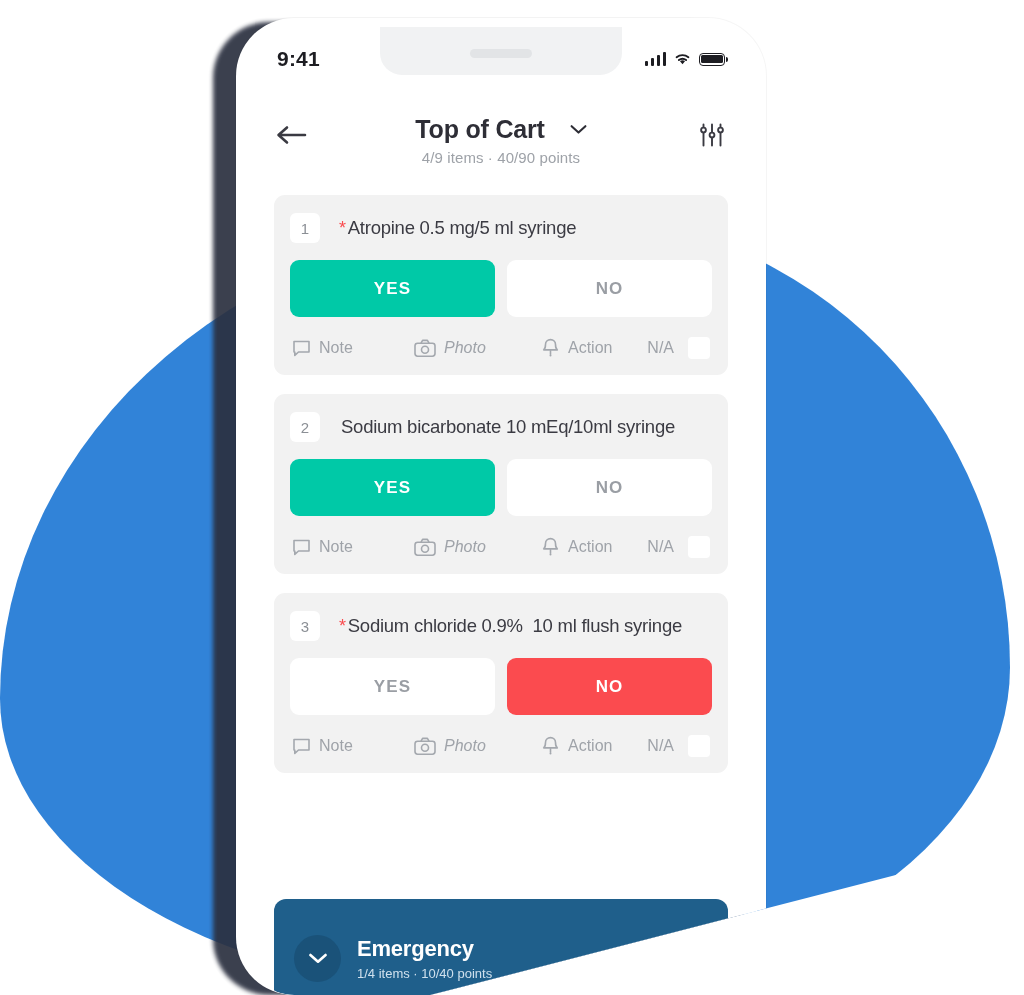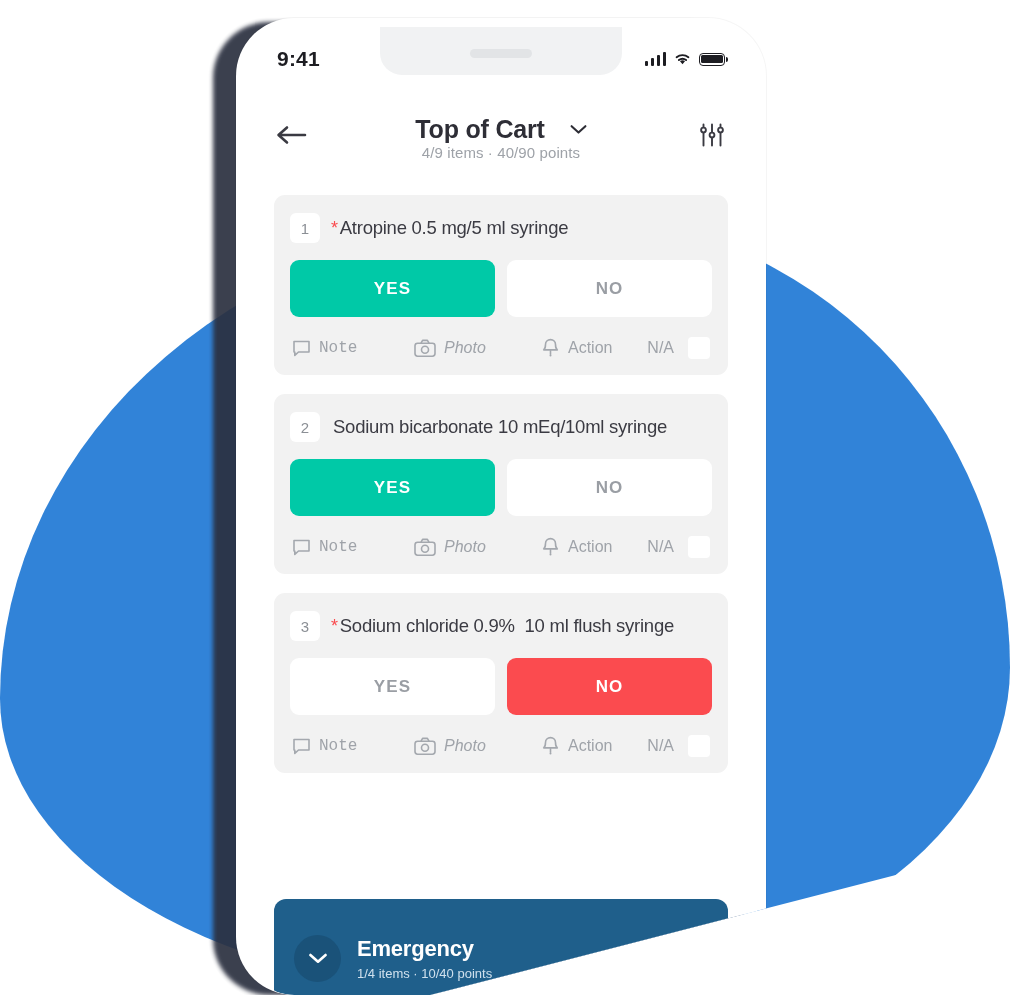--- a/index.html
+++ b/index.html
@@ -163,20 +163,21 @@
   }
   .nav-title {
     font-size: 25px;
     font-weight: bold;
     color: #2e2e36;
     letter-spacing: -.2px;
   }
   .nav-sub {
     font-size: 15px;
     color: #9ea2a8;
+    margin-top: 5px;
     letter-spacing: .1px;
   }
   .filter-btn { width: 40px; height: 36px; display: flex; align-items: center; justify-content: flex-end; }
 
   
   .list {
     position: absolute;
     top: 168px;
     left: 0;
     width: 512px;
@@ -205,20 +206,21 @@
     justify-content: center;
     font-size: 15px;
     color: #8b8f95;
     flex: none;
   }
   .item-text {
     font-size: 18.5px;
     color: #3b3b43;
     letter-spacing: -.25px;
     white-space: nowrap;
+    margin-left: 8px;
   }
   .req-star { color: #fa4b4f; font-size: 18px; margin-right: 2px; }
 
   .choices { display: flex; gap: 12px; }
   .choice {
     flex: 1;
     height: 57px;
     border-radius: 9px;
     display: flex;
     align-items: center;
@@ -238,21 +240,21 @@
     margin-top: 20px;
     padding: 0 2px;
   }
   .foot-item {
     display: flex;
     align-items: center;
     gap: 8px;
     color: #9fa3a9;
     font-size: 16px;
   }
-  .foot-item.note { width: 122px; font-family: Liberation Mono, monospace; }
+  .foot-item.note { width: 122px; }
   .foot-item.photo { width: 127px; font-style: italic; }
   .foot-item.action { flex: 1; }
   .na-wrap { display: flex; align-items: center; gap: 14px; }
   .na-label { color: #9fa3a9; font-size: 16px; }
   .na-box {
     width: 22px; height: 22px;
     background: #ffffff;
     border-radius: 4px;
   }
 

